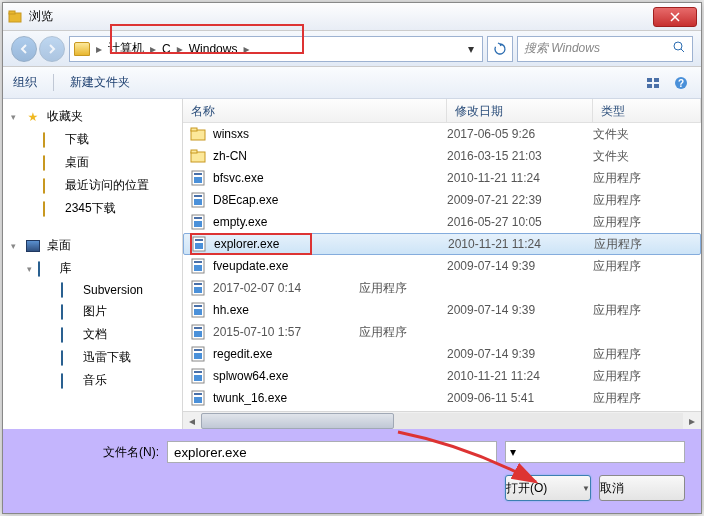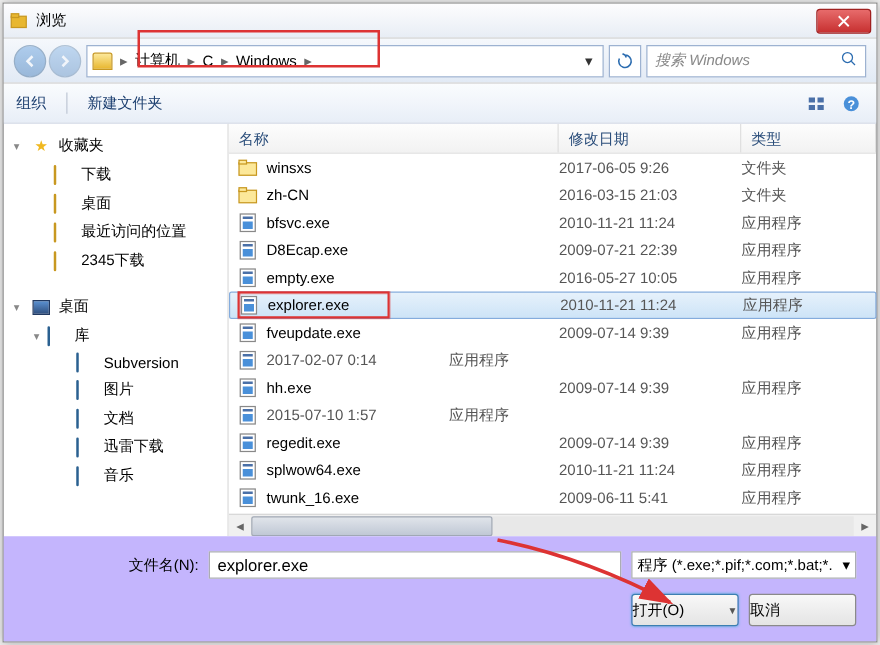--- a/index.html
+++ b/index.html
@@ -383,21 +383,20 @@
     </div>
   </div>
 
   <div class="hilite-file"></div>
 
   <div class="footer">
     <div class="file-row">
       <span class="file-label">文件名(N):</span>
       <input class="file-input" value="explorer.exe" style="">
       <div class="filter-sel">
-        <span style="overflow:hidden;white-space:nowrap;flex:1">程序 (*.exe;*.pif;*.com;*.bat;*.</span>
         <span>▾</span>
       </div>
     </div>
     <div class="btn-row">
       <div class="btn primary">
         <span>打开(O)</span>
         <span class="dd">▼</span>
       </div>
       <div class="btn">
         <span>取消</span>

